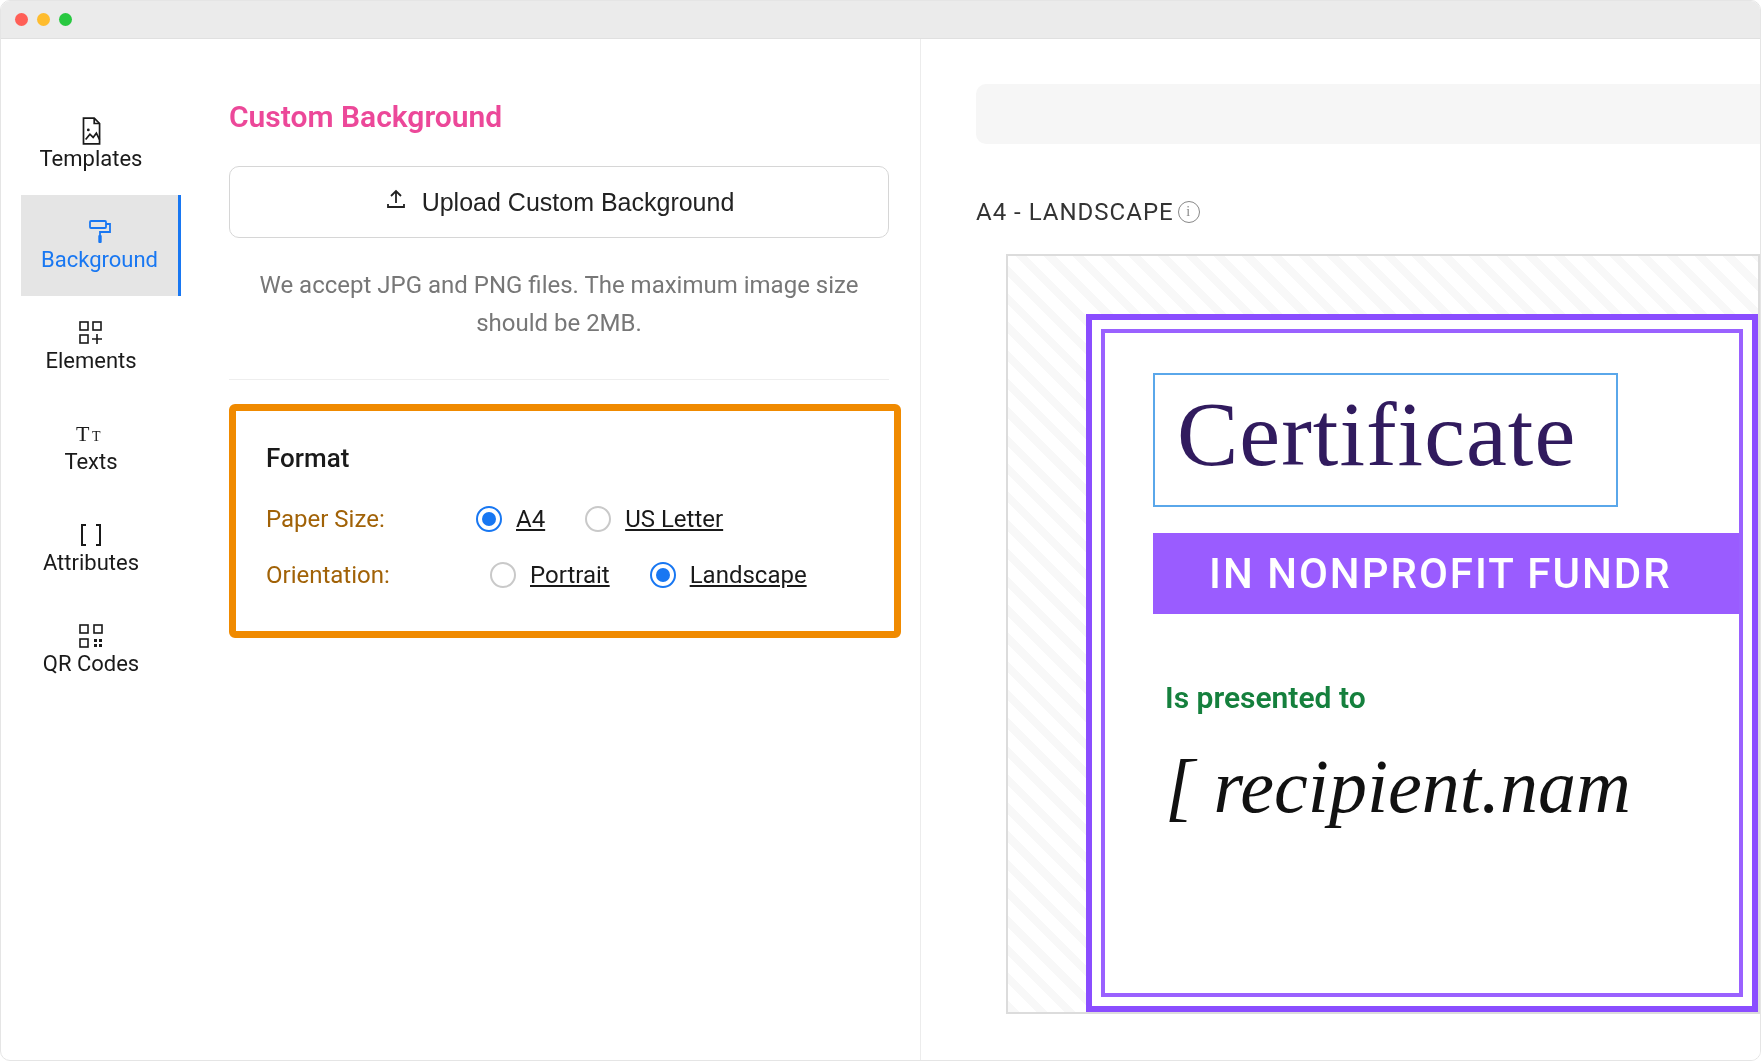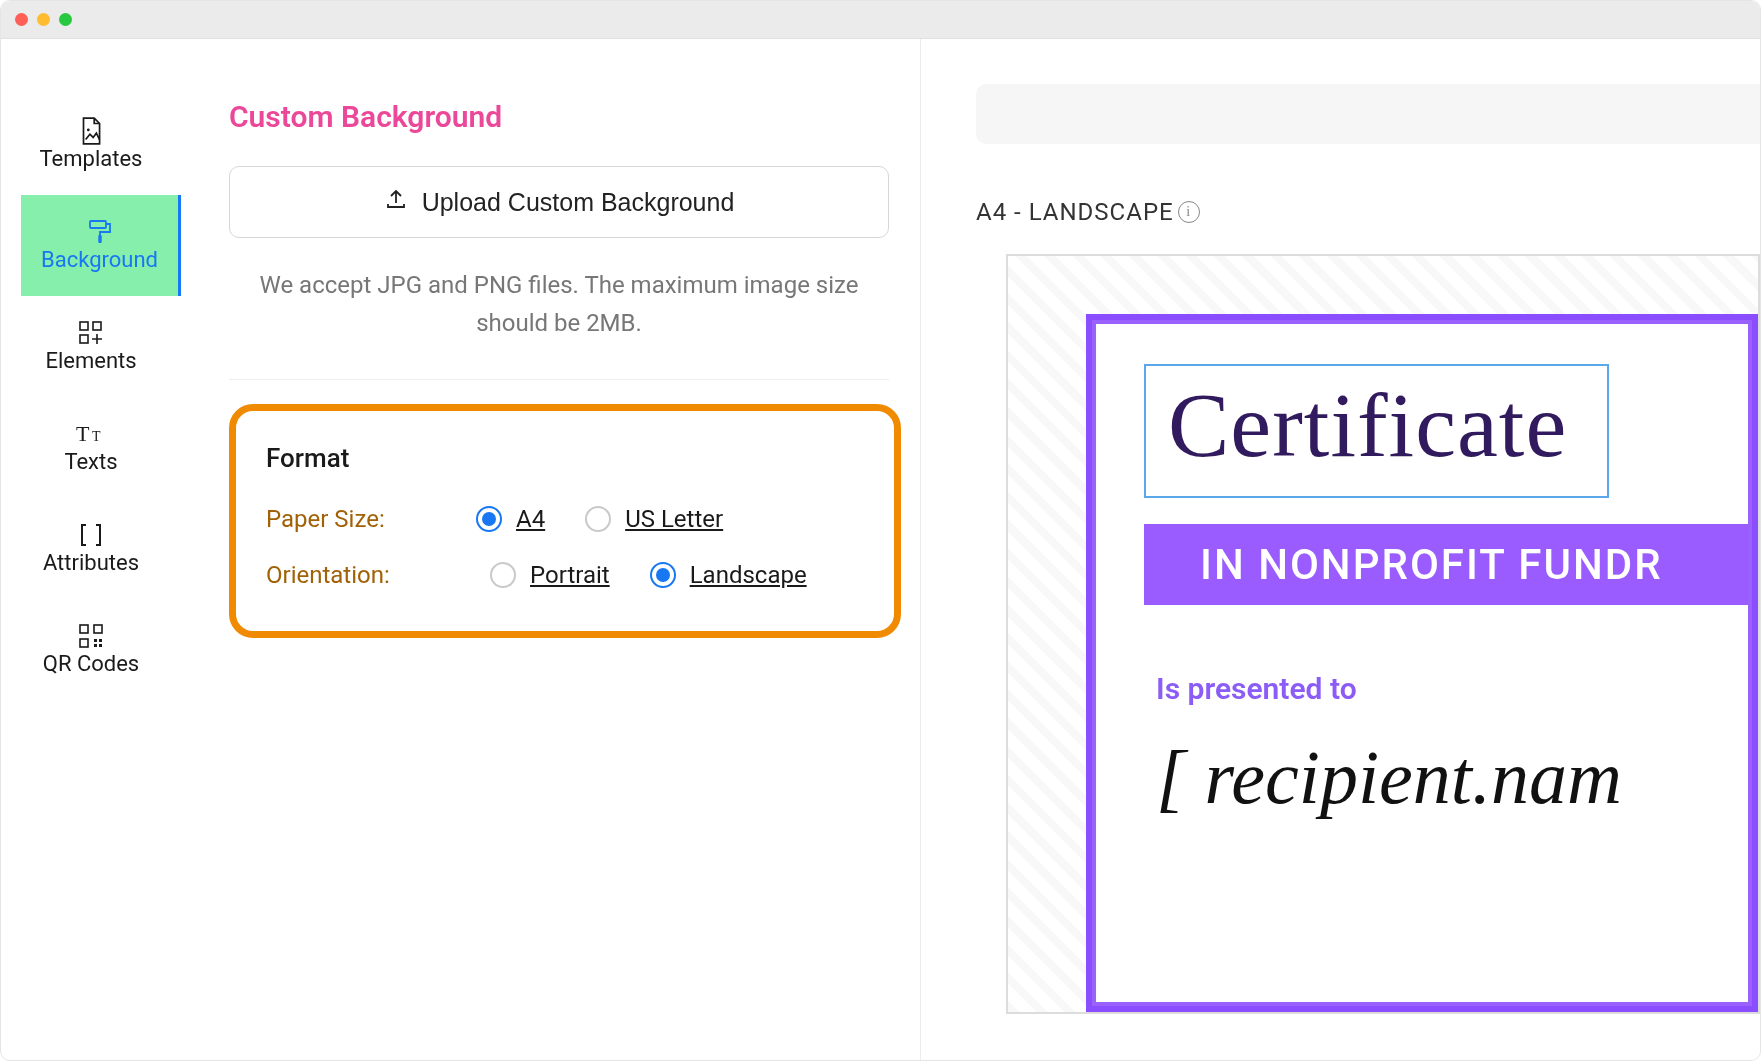--- a/index.html
+++ b/index.html
@@ -49,21 +49,21 @@
       display: flex;
       flex-direction: column;
       align-items: center;
       justify-content: center;
       padding: 22px 0 24px 0;
       cursor: pointer;
       color: #1a1a1a;
       font-size: 22px;
     }
     .sidebar-item.active {
-      background: #86efac;
+      background: #e5e5e5;
       color: #1877f2;
       border-right: 3px solid #1877f2;
       margin-left: 20px;
     }
     .sidebar-icon {
       width: 30px;
       height: 30px;
       display: flex;
       align-items: center;
       justify-content: center;
@@ -106,21 +106,21 @@
     }
     .divider {
       width: 660px;
       height: 1px;
       background: #eee;
       margin: 36px 0 24px 0;
     }
     .format-box {
       width: 672px;
       border: 7px solid #f08a00;
-      border-radius: 24px;
+      border-radius: 6px;
       padding: 32px 46px 42px 30px;
     }
     .format-title {
       font-size: 26px;
       font-weight: 500;
       margin-bottom: 32px;
     }
     .format-row {
       display: flex;
       align-items: center;
@@ -168,21 +168,21 @@
       margin-left: 30px;
       border: 2px solid #dcdcdc;
       background:
         repeating-linear-gradient(45deg, #f8f8f8 0 8px, #ffffff 8px 20px);
       padding: 58px 0 0 78px;
       height: 760px;
       overflow: hidden;
     }
     .cert-border1 {
       border: 6px solid #8a4dff;
-      padding: 0;
+      padding: 9px;
       overflow: hidden;
       background: #fff;
       height: 100%;
     }
     .cert-border2 {
       border: 4px solid #9a61ff;
       padding: 40px 0 0 48px;
       height: 100%;
       overflow: hidden;
     }
@@ -203,21 +203,21 @@
       color: #fff;
       font-size: 42px;
       letter-spacing: 2px;
       padding: 16px 0 16px 56px;
       font-weight: 500;
       margin-bottom: 66px;
     }
     .presented {
       font-size: 30px;
       font-weight: 600;
-      color: #8b5cf6;
+      color: #15803d;
       margin-left: 12px;
       margin-bottom: 28px;
     }
     .recipient {
       font-family: 'Brush Script MT', 'Segoe Script', cursive;
       font-size: 76px;
       color: #111;
       margin-left: 12px;
       font-style: italic;
     }

